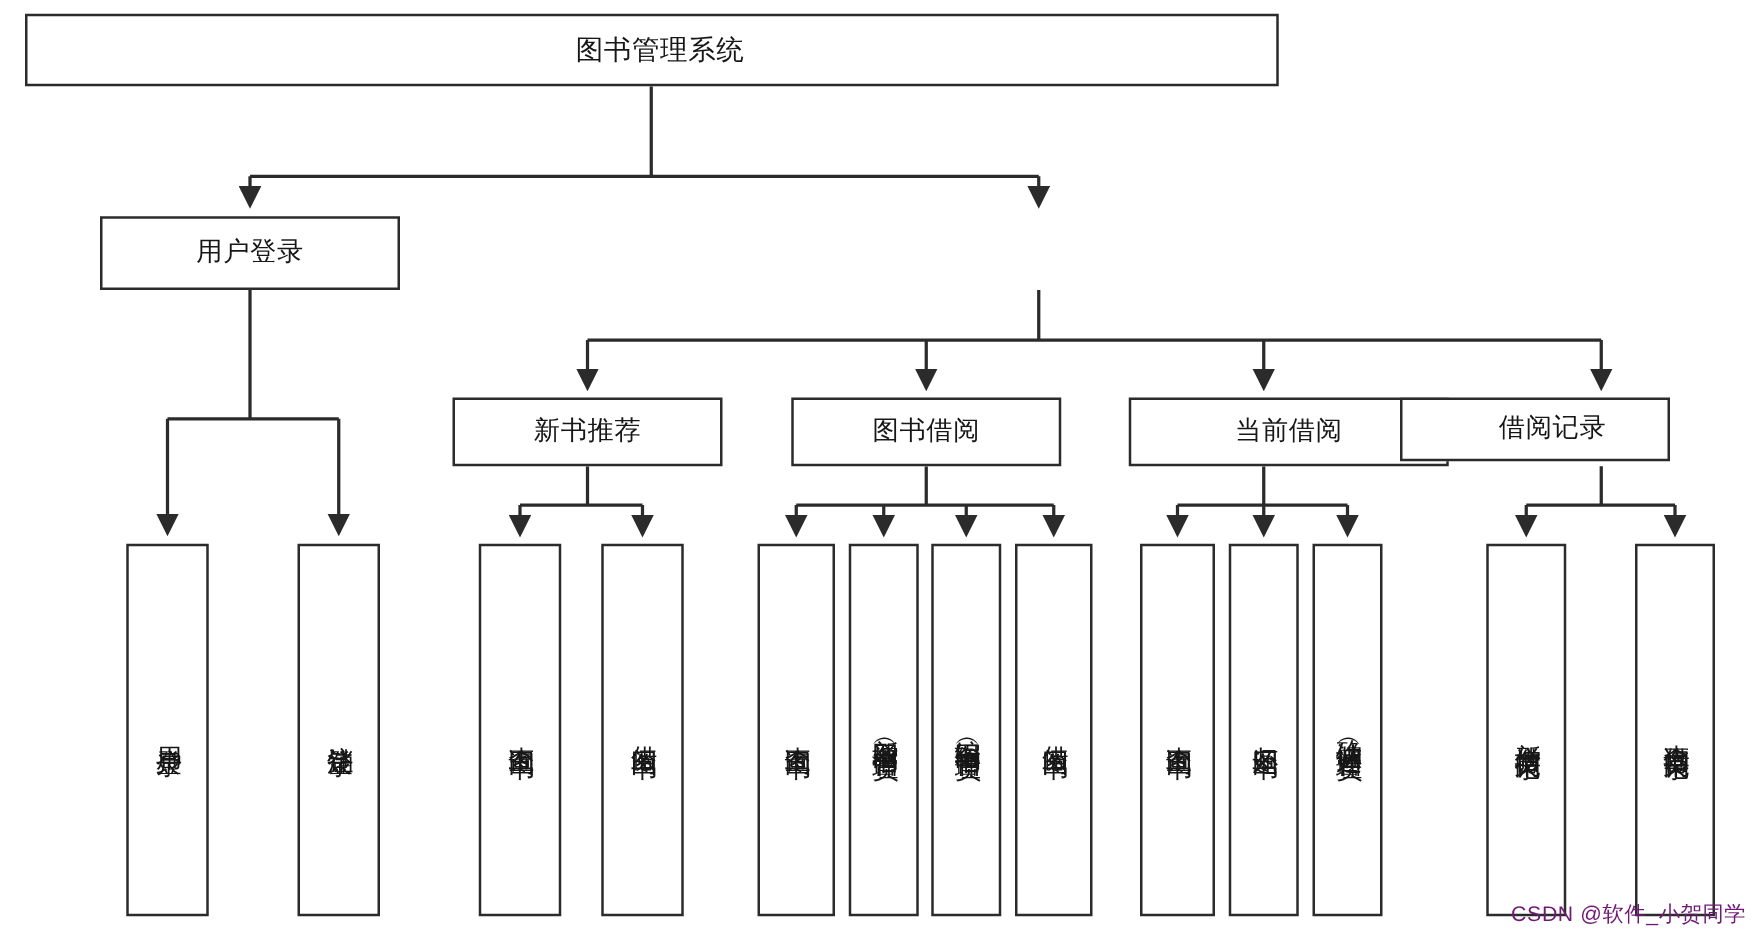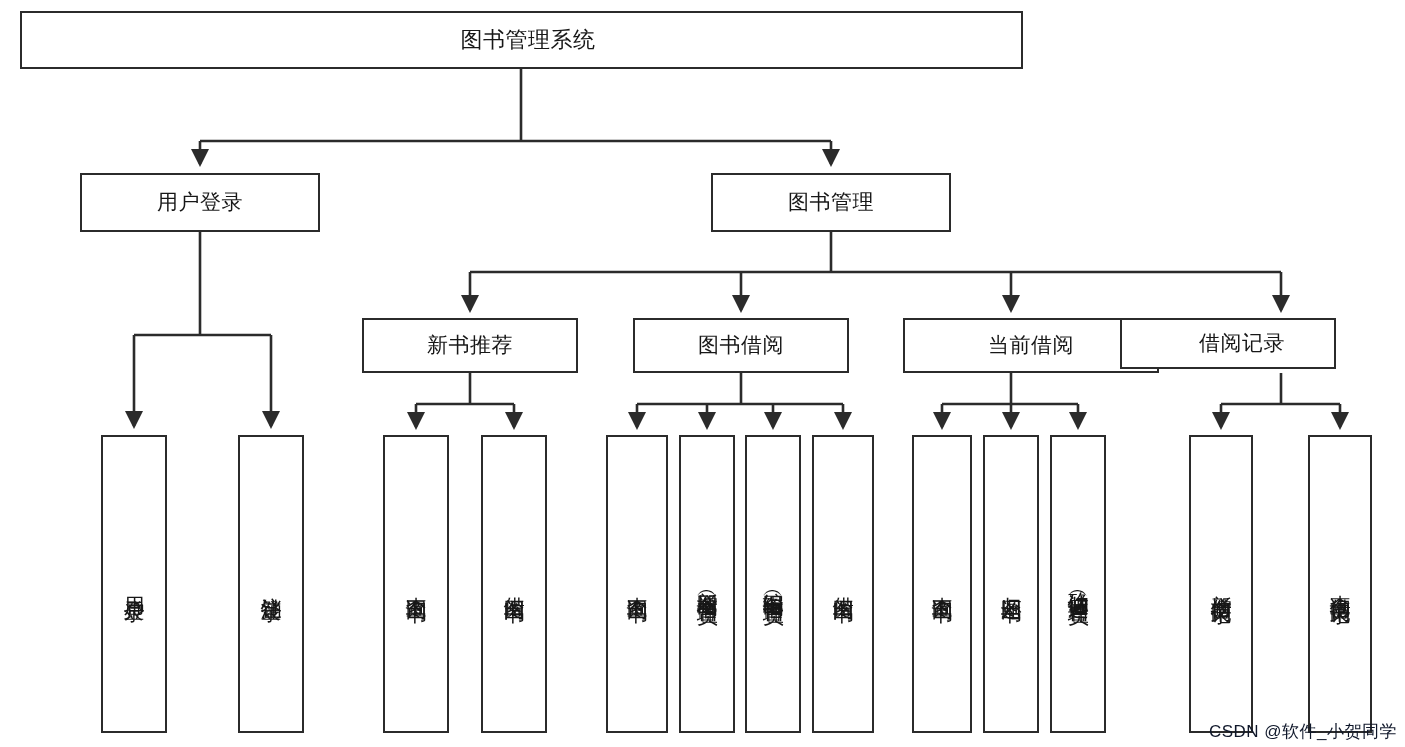--- a/index.html
+++ b/index.html
@@ -63,21 +63,21 @@
     font-size: 21px;
     line-height: 1.08;
     letter-spacing: 2px;
     white-space: nowrap;
   }
   #watermark {
     position: absolute;
     right: 8px;
     bottom: 4px;
     font-size: 17px;
-    color: #0f172a;
+    color: #701a75;
     white-space: nowrap;
     letter-spacing: 0.5px;
     font-family: "Liberation Sans", "DejaVu Sans", sans-serif;
   }
 </style>
 </head>
 <body>
 
 <div id="canvas">
 
@@ -131,23 +131,20 @@
     </g>
   </svg>
 
   <div class="node horiz root" style="left:20px; top:11px; width:1003px; height:58px;padding-left:13px;">
     <span class="lbl">图书管理系统</span>
   </div>
 
   <div class="node horiz" style="left:80px; top:173px; width:240px; height:59px;">
     <span class="lbl">用户登录</span>
   </div>
-  <div class="node horiz" style="left:711px; top:173px; width:240px; height:59px;">
-    <span class="lbl">图书管理</span>
-  </div>
 
   <div class="node horiz" style="left:633px; top:318px; width:216px; height:55px;">
     <span class="lbl">图书借阅</span>
   </div>
   <div class="node horiz" style="left:362px; top:318px; width:216px; height:55px;">
     <span class="lbl">新书推荐</span>
   </div>
   <div class="node horiz" style="left:903px; top:318px; width:256px; height:55px;">
     <span class="lbl">当前借阅</span>
   </div>

